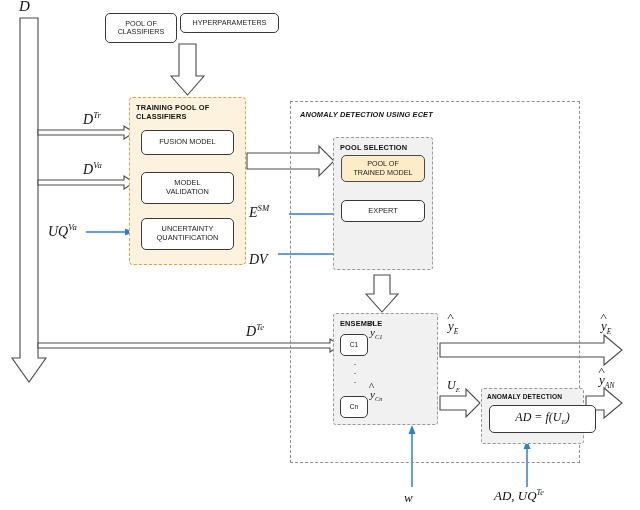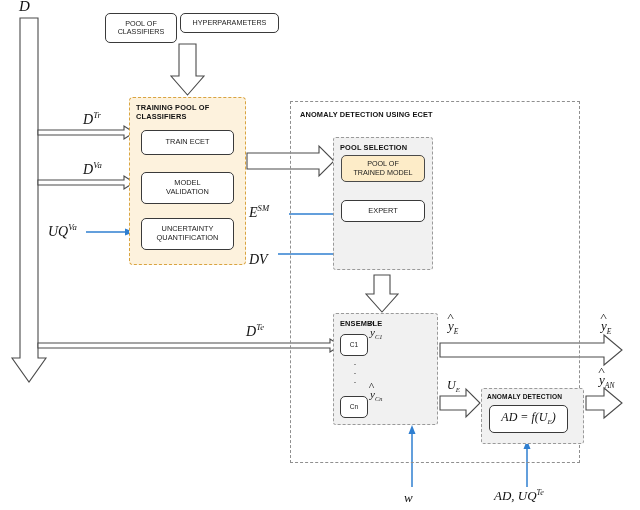--- a/index.html
+++ b/index.html
@@ -114,21 +114,21 @@
     </g>
   </svg>
 
   <div class="dash orange" style="left:129px;top:97px;width:117px;height:168px;"></div>
   <div class="ctitle" style="left:136px;top:103px;width:106px;">
     <span>TRAINING POOL OF</span><br>
     <span>CLASSIFIERS</span>
   </div>
 
   <div class="dash plain" style="left:290px;top:101px;width:290px;height:362px;"></div>
-  <div class="ctitle" style="left:300px;top:110px;width:250px;">ANOMALY DETECTION USING ECET</div>
+  <div class="ctitle" style="left:300px;top:110px;width:250px;font-style:italic;">ANOMALY DETECTION USING ECET</div>
 
   <div class="dash grey" style="left:333px;top:137px;width:100px;height:133px;"></div>
   <div class="ctitle" style="left:340px;top:143px;width:90px;">POOL SELECTION</div>
 
   <div class="dash grey" style="left:333px;top:313px;width:105px;height:112px;"></div>
   <div class="ctitle" style="left:340px;top:319px;width:95px;">ENSEMBLE</div>
 
   <div class="dash grey" style="left:481px;top:388px;width:103px;height:56px;"></div>
   <div class="ctitle" style="left:487px;top:393px;width:96px;font-size:6.6px;">ANOMALY DETECTION</div>
 
@@ -137,21 +137,21 @@
       <span>POOL OF</span><br>
       <span>CLASSIFIERS</span>
     </div>
   </div>
 
   <div class="box" style="left:180px;top:13px;width:99px;height:20px;font-size:7.2px;">
     <span>HYPERPARAMETERS</span>
   </div>
 
   <div class="box" style="left:141px;top:130px;width:93px;height:25px;font-size:7.4px;">
-    <span>TRAIN ECET</span>
+    <span>FUSION MODEL</span>
   </div>
 
   <div class="box" style="left:141px;top:172px;width:93px;height:32px;font-size:7.4px;">
     <div>
       <span>MODEL</span><br>
       <span>VALIDATION</span>
     </div>
   </div>
 
   <div class="box" style="left:141px;top:218px;width:93px;height:32px;font-size:7.4px;">
@@ -182,21 +182,21 @@
   </div>
 
   <div style="position:absolute;left:349px;top:360px;width:12px;text-align:center;
               font-size:9px;line-height:9px;color:#222;">
     <span>·</span><br>
     <span>·</span><br>
     <span>·</span>
   </div>
 
 
-  <div class="box" style="left:489px;top:405px;width:79px;height:28px;">
+  <div class="box" style="left:489px;top:405px;width:107px;height:28px;">
     <span class="mlab" style="position:static;font-size:12px;">
       <span>AD = f(U</span><sub>E</sub><span>)</span>
     </span>
   </div>
 
   <div class="mlab" style="left:19px;top:-2px;font-size:15px;">D</div>
 
   <div class="mlab" style="left:83px;top:110px;font-size:14px;">
     <span>D</span><sup>Tr</sup>
   </div>

